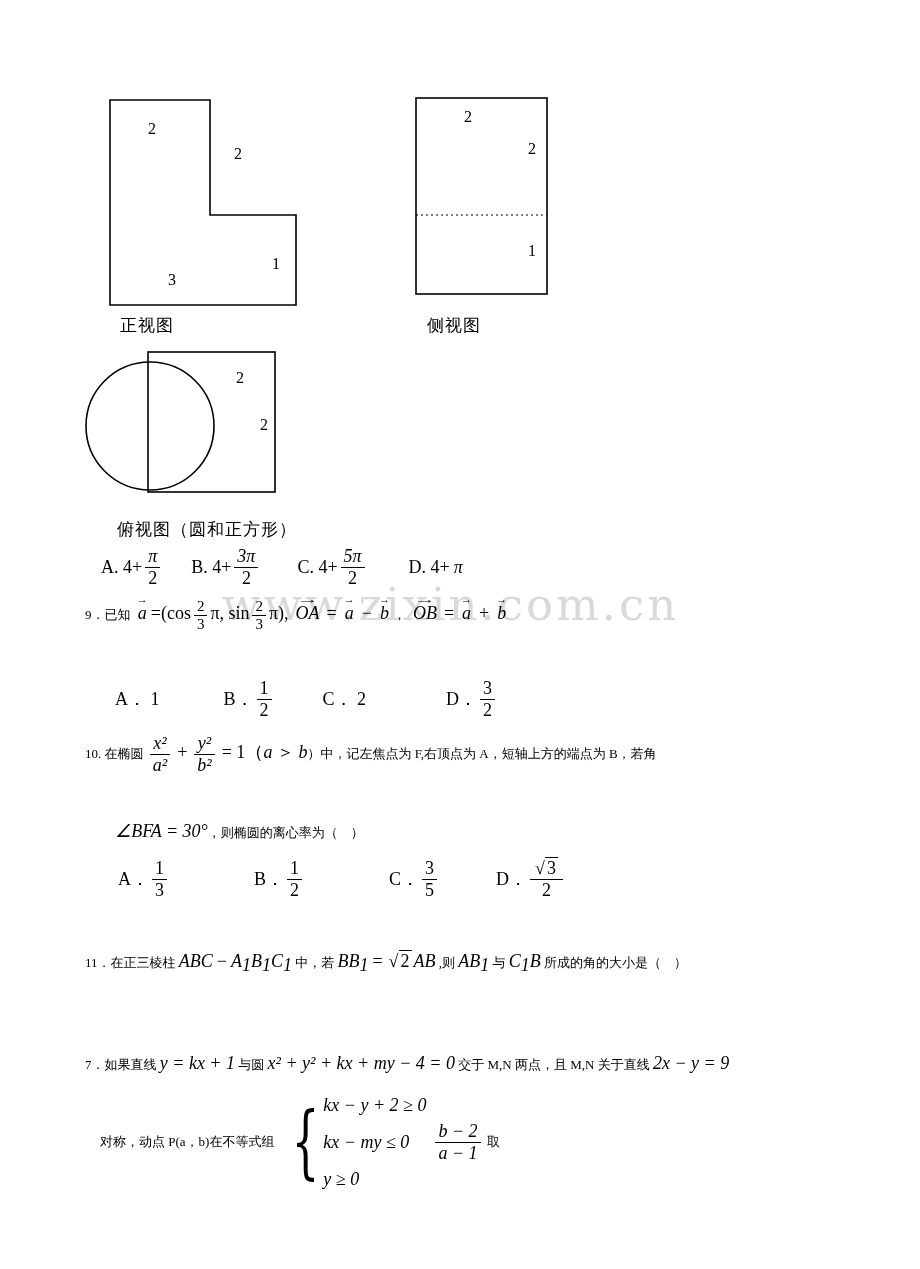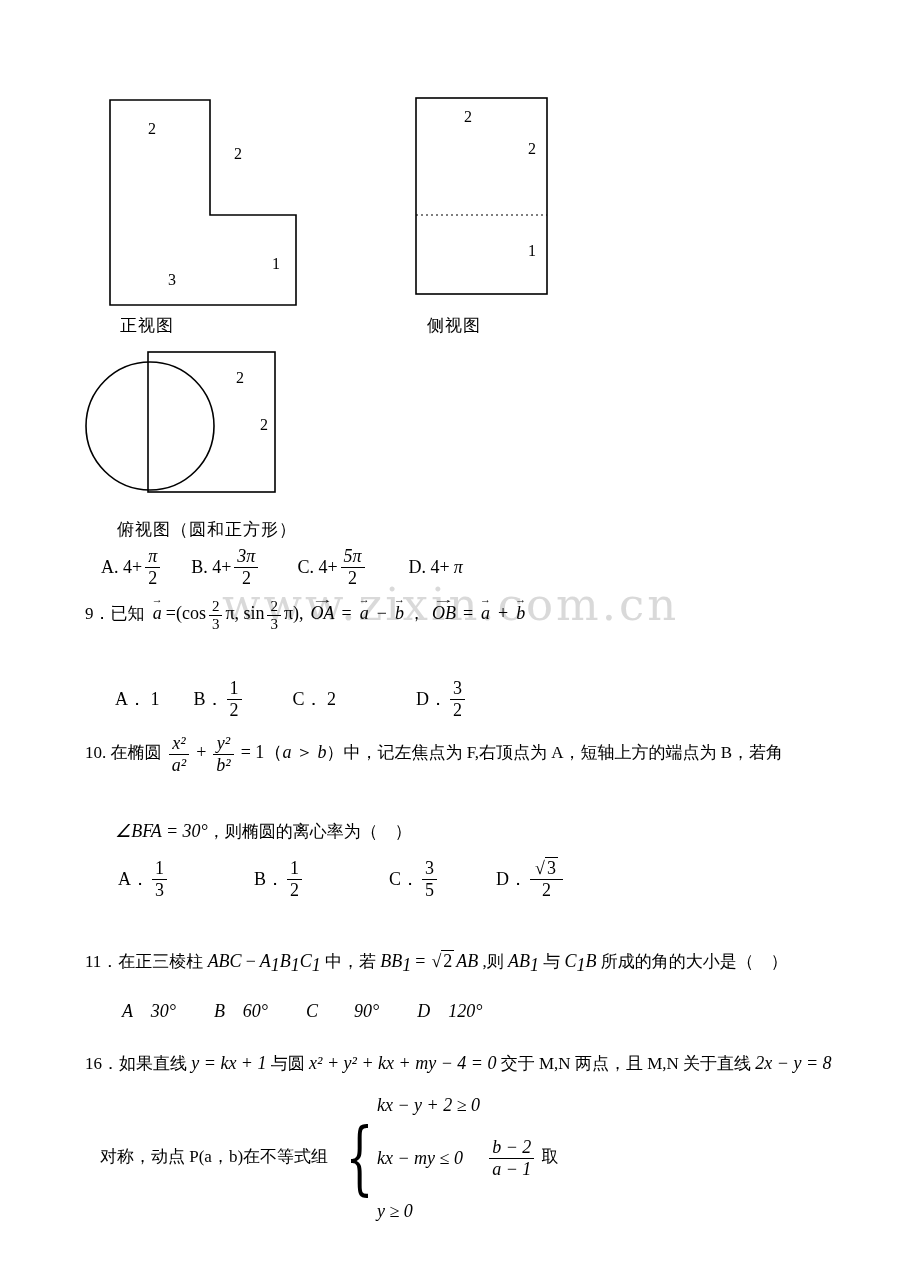--- a/index.html
+++ b/index.html
@@ -9,38 +9,38 @@
     width: 920px;
     height: 1269px;
     background: #fff;
     color: #000;
     font-family: "Liberation Serif", "DejaVu Serif", serif;
     overflow: hidden;
   }
   .abs { position: absolute; }
   .caption { position: absolute; font-size: 17px; letter-spacing: 1px; }
   .line { position: absolute; white-space: nowrap; line-height: 30px; }
-  .cn { font-size: 17px; }
+  .cn { font-size: 13px; }
   .m  { font-size: 18px; font-family: "Liberation Serif", serif; }
   .mi { font-size: 18px; font-family: "Liberation Serif", serif; font-style: italic; }
   .op { margin: 0 4px; }
   .frac { display: inline-block; vertical-align: middle; text-align: center; line-height: 1.15; margin: 0 3px; }
   .frac > span { display: block; padding: 0 3px; }
   .frac > .den { border-top: 1px solid #000; }
   .frac.sm { font-size: 15px; }
   .vec { display: inline-block; text-align: center; margin: 0 3px; }
   .vec .arr { display: block; font-size: 11px; line-height: 6px; height: 8px; }
   .vec.w .arr { transform: scaleX(2.1); }
   .vec .vb { display: block; line-height: 1.1; }
   sub { font-size: 11px; }
   .sqrt { white-space: nowrap; margin: 0 2px; }
   .sqrt .rad { border-top: 1px solid #000; padding: 0 2px; }
   .sys { display: inline-flex; align-items: center; vertical-align: middle; margin: 0 6px; }
   .brace { font-size: 80px; line-height: 0.95; font-weight: 400; display: inline-block; transform: scaleX(.55); margin-right: -8px; font-family: "DejaVu Serif", serif; }
-  .sysrows { display: inline-flex; flex-direction: column; gap: 23px; text-align: left; justify-content: space-between; }
+  .sysrows { display: inline-flex; flex-direction: column; gap: 7px; text-align: left; justify-content: space-between; }
   .optrow { position: absolute; display: flex; align-items: center; white-space: nowrap; }
   .opt { display: inline-flex; align-items: center; }
   svg text { font-size: 16px; font-family: "Liberation Serif", "DejaVu Sans", serif; fill: #000; }
   .shape { fill: none; stroke: #000; stroke-width: 1.6; }
   .dotted { stroke: #000; stroke-width: 1.1; stroke-dasharray: 2 3; }
   .watermark {
     position: absolute;
     font-size: 45px;
     letter-spacing: 3px;
     color: #b5b5b5;
@@ -111,21 +111,21 @@
 
   <div class="watermark" style="left:222px;top:578px">www.zixin.com.cn</div>
 
   <div class="line" style="left:85px;top:596px">
     <span class="cn">9．已知 </span><span class="vec"><span class="arr">→</span><span class="vb mi">a</span></span><span class="m">=(cos</span><span class="frac sm"><span class="num">2</span><span class="den">3</span></span><span class="m">π, sin</span><span class="frac sm"><span class="num">2</span><span class="den">3</span></span><span class="m">π),</span>
     <span class="vec w"><span class="arr">→</span><span class="vb mi">OA</span></span><span class="m op">=</span><span class="vec"><span class="arr">→</span><span class="vb mi">a</span></span><span class="m op">−</span><span class="vec"><span class="arr">→</span><span class="vb mi">b</span></span><span class="cn">，</span>
     <span class="vec w"><span class="arr">→</span><span class="vb mi">OB</span></span><span class="m op">=</span><span class="vec"><span class="arr">→</span><span class="vb mi">a</span></span><span class="m op">+</span><span class="vec"><span class="arr">→</span><span class="vb mi">b</span></span>
   </div>
 
   <div class="optrow" style="left:115px;top:678px">
-    <span class="opt m" style="margin-right:34px">A． 1</span>
+    <span class="opt m" style="margin-right:64px">A． 1</span>
     <span class="opt" style="margin-right:48px">
       <span class="m">B．</span>
       <span class="frac">
         <span class="num m">1</span>
         <span class="den m">2</span>
       </span>
     </span>
     <span class="opt m" style="margin-right:80px">C． 2</span>
     <span class="opt">
       <span class="m">D．</span>
@@ -170,29 +170,23 @@
       <span class="frac">
         <span class="num m"><span class="sqrt"><span>√</span><span class="rad">3</span></span></span>
         <span class="den m">2</span>
       </span>
     </span>
   </div>
 
   <div class="line" style="left:85px;top:946px">
     <span class="cn">11．在正三棱柱 </span><span class="mi">ABC</span><span class="m op">−</span><span class="mi">A</span><sub class="mi">1</sub><span class="mi">B</span><sub class="mi">1</sub><span class="mi">C</span><sub class="mi">1</sub><span class="cn"> 中，若 </span><span class="mi">BB</span><sub class="mi">1</sub><span class="m op">=</span><span class="sqrt m"><span>√</span><span class="rad">2</span></span><span class="mi">AB</span><span class="cn"> ,则 </span><span class="mi">AB</span><sub class="mi">1</sub><span class="cn"> 与 </span><span class="mi">C</span><sub class="mi">1</sub><span class="mi">B</span><span class="cn"> 所成的角的大小是（　）</span>
   </div>
-  <div class="optrow" style="left:122px;top:999px">
-    <span class="mi" style="margin-right:38px">A　30°</span>
-    <span class="mi" style="margin-right:38px">B　60°</span>
-    <span class="mi" style="margin-right:38px">C　　90°</span>
-    <span class="mi">D　120°</span>
-  </div>
 
   <div class="line" style="left:85px;top:1048px">
-    <span class="cn">16．如果直线 </span><span class="mi">y = kx + 1</span><span class="cn"> 与圆 </span><span class="mi">x² + y² + kx + my − 4 = 0</span><span class="cn"> 交于 M,N 两点，且 M,N 关于直线 </span><span class="mi">2x − y = 8</span>
+    <span class="cn">7．如果直线 </span><span class="mi">y = kx + 1</span><span class="cn"> 与圆 </span><span class="mi">x² + y² + kx + my − 4 = 0</span><span class="cn"> 交于 M,N 两点，且 M,N 关于直线 </span><span class="mi">2x − y = 9</span>
   </div>
   <div class="line" style="left:100px;top:1090px">
     <span class="cn">对称，动点 P(a，b)在不等式组</span><span class="sys">
         <span class="brace">{</span>
         <span class="sysrows">
           <span class="mi">kx − y + 2 ≥ 0</span>
           <span class="mi">kx − my ≤ 0</span>
           <span class="mi">y ≥ 0</span>
         </span>
       </span><span class="frac"><span class="num mi">b − 2</span><span class="den mi">a − 1</span></span><span class="cn"> 取</span>

